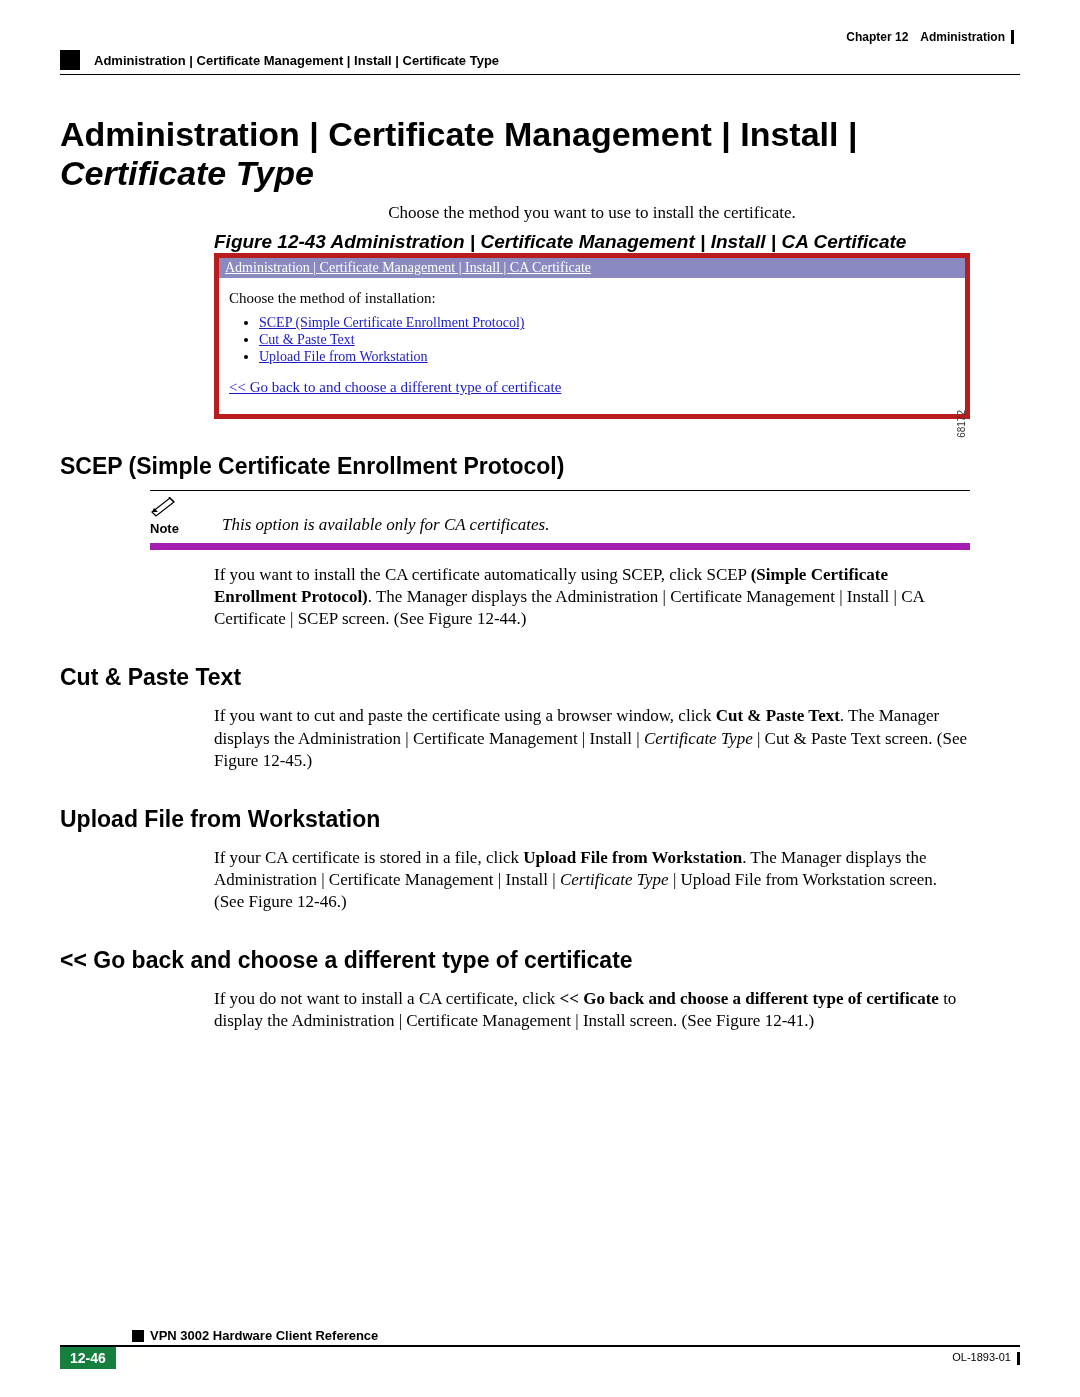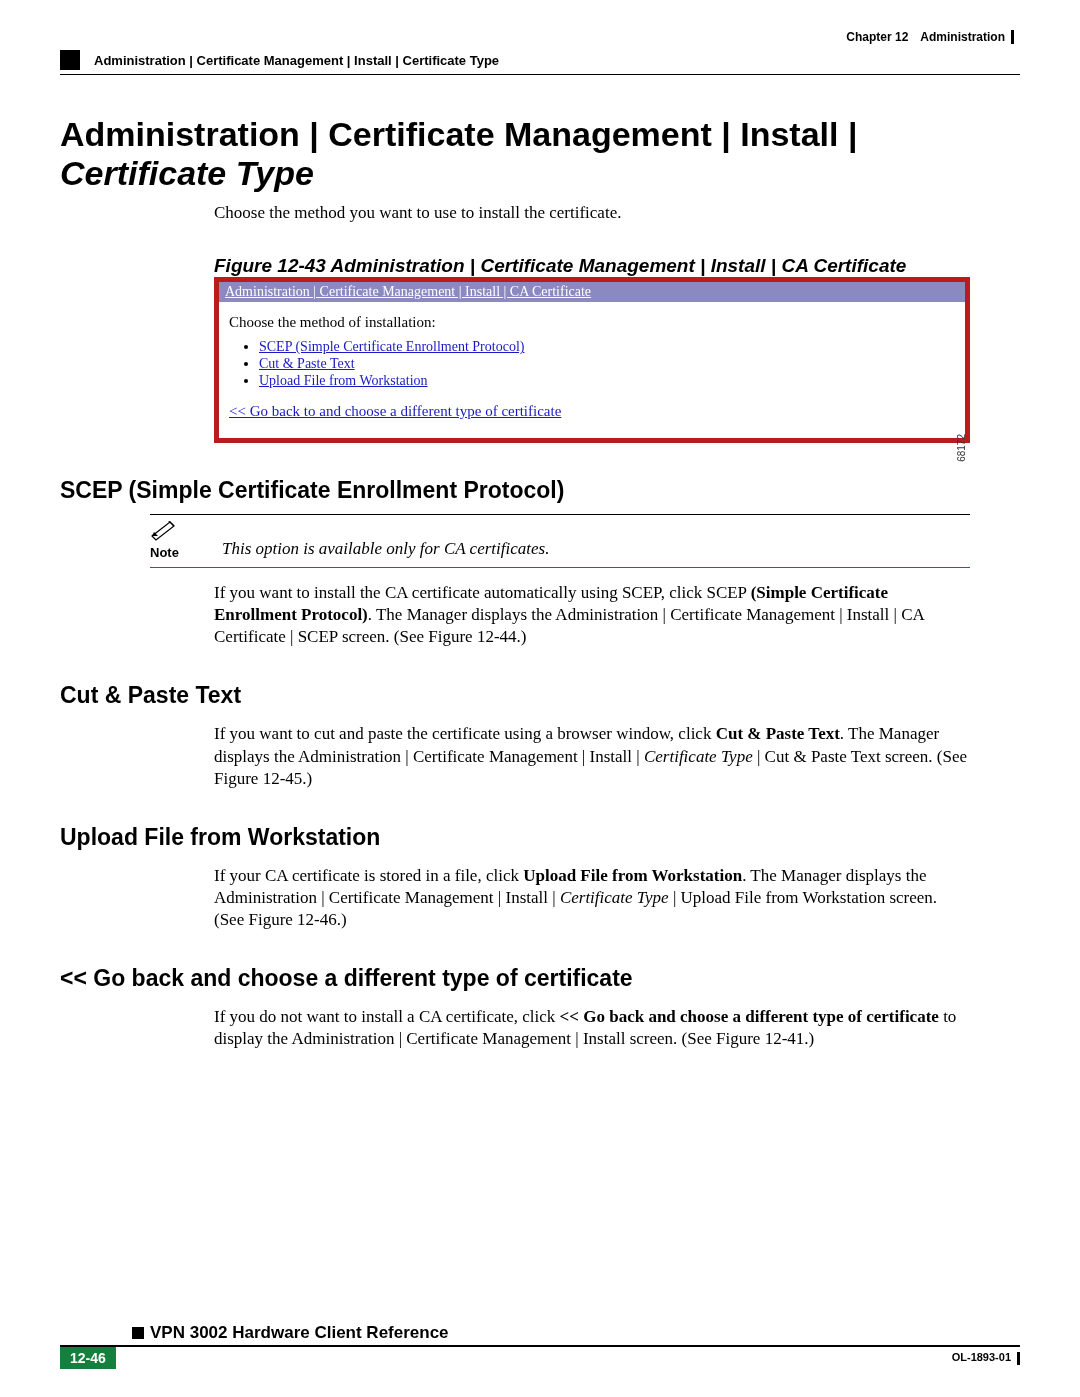--- a/index.html
+++ b/index.html
@@ -64,21 +64,22 @@
   h1.page-title .italic {
     font-style: italic;
   }
   .body-indent {
     margin-left: 154px;
     margin-right: 50px;
   }
   .intro {
     font-size: 17px;
     margin-top: 8px;
-    margin-bottom: 32px;
+    margin-bottom: 8px;
+    text-align: center;
   }
   .figure-caption {
     font-family: Liberation Sans, sans-serif;
     font-size: 19px;
     font-style: italic;
     font-weight: bold;
     margin-bottom: 0;
   }
   .figure-box {
     border: 5px solid #b91c1c;
@@ -128,21 +129,21 @@
     margin: 34px 0 10px 0;
   }
   .note-block {
     margin-left: 90px;
     margin-right: 50px;
   }
   .note-row {
     display: flex;
     align-items: flex-end;
     border-top: 1px solid #000;
-    border-bottom: 1px solid #a21caf;
+    border-bottom: 7px solid #a21caf;
     padding: 0;
   }
   .note-left {
     width: 64px;
     flex: none;
     text-align: left;
     padding: 6px 0 6px 0;
     position: relative;
   }
   .pencil-icon {
@@ -179,21 +180,21 @@
   }
   .footer-sq {
     width: 12px;
     height: 12px;
     background: #000;
     flex: none;
     margin-right: 6px;
   }
   .footer-title {
     font-family: Arial, Helvetica, sans-serif;
-    font-size: 17px;
+    font-size: 13px;
     font-weight: bold;
   }
   .footer-hr {
     border: none;
     border-top: 2px solid #000;
     margin: 2px 0 0 0;
   }
   .footer-bottom {
     display: flex;
     justify-content: space-between;
@@ -204,21 +205,21 @@
     background: #15803d;
     color: #fff;
     font-family: Arial, Helvetica, sans-serif;
     font-weight: bold;
     font-size: 14px;
     padding: 3px 10px;
   }
   .doc-id {
     font-family: Arial, Helvetica, sans-serif;
     font-size: 11px;
-    font-weight: bold;
+    font-weight: normal;
   }
   .doc-id .end-bar {
     display: inline-block;
     width: 3px;
     height: 13px;
     background: #000;
     margin-left: 6px;
     vertical-align: middle;
   }
 </style>

